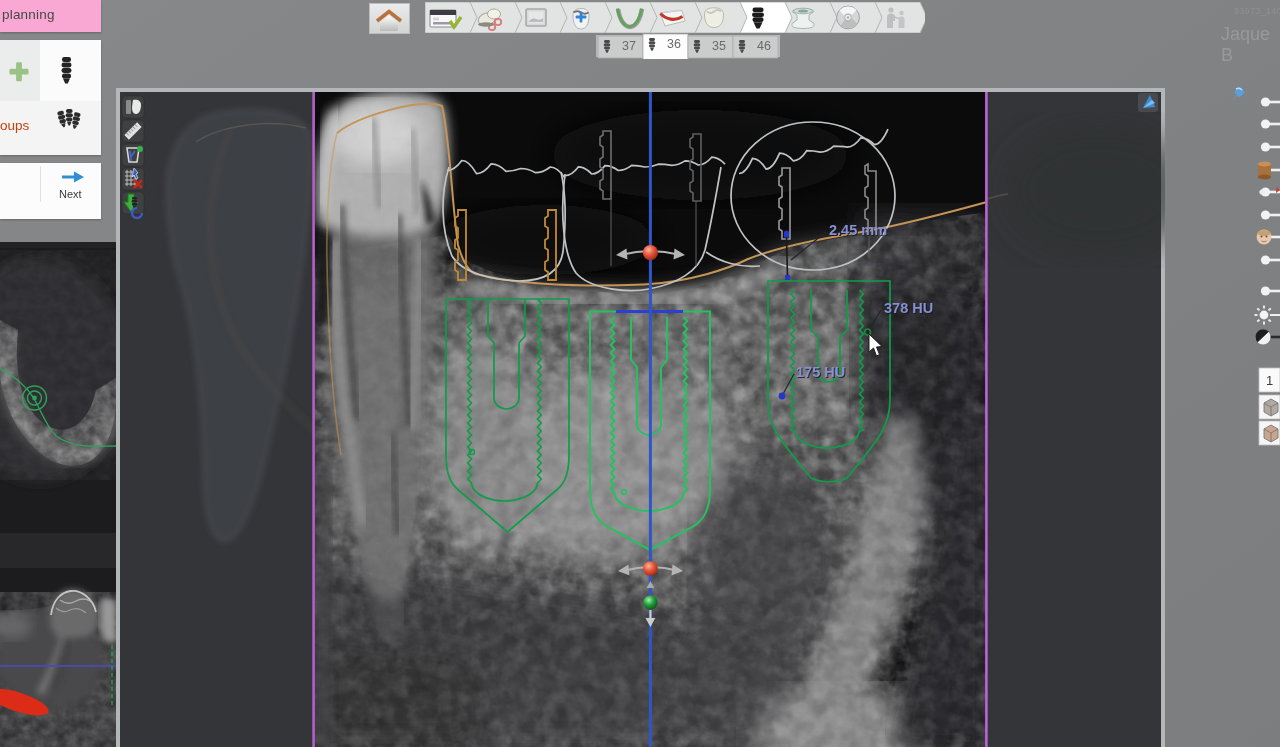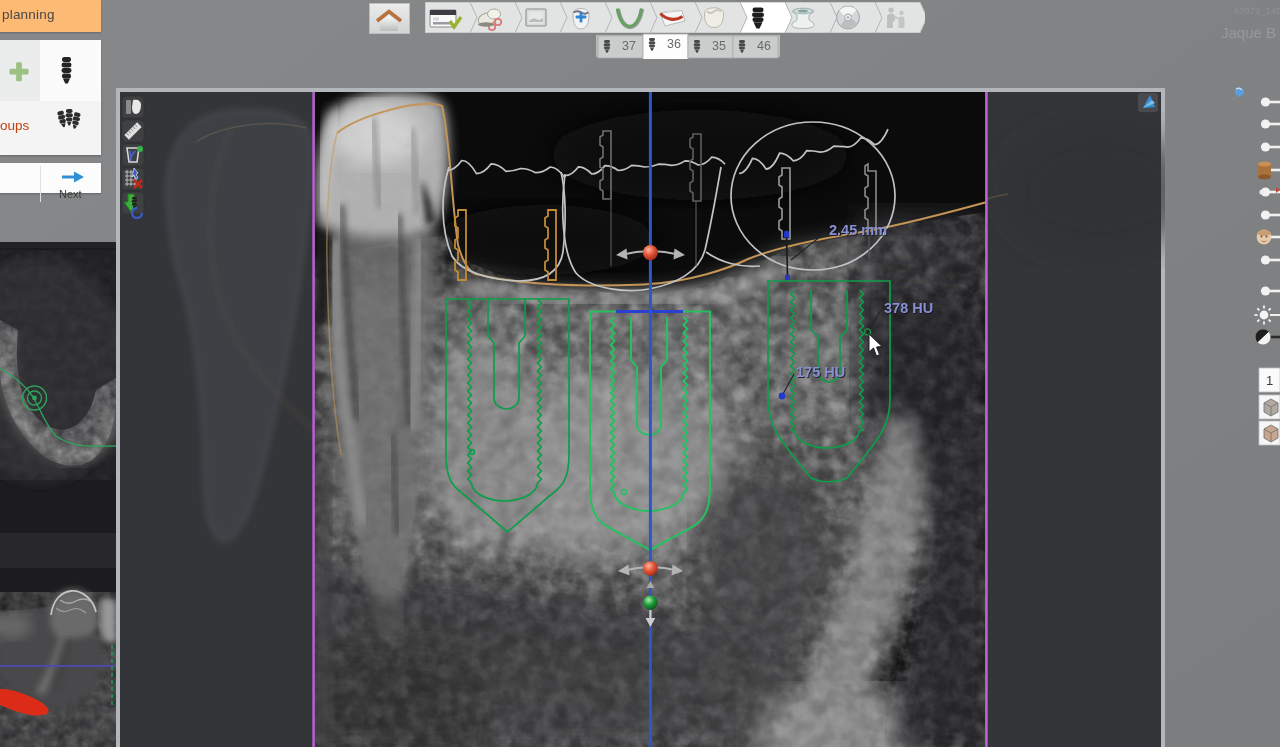--- a/index.html
+++ b/index.html
@@ -1,20 +1,20 @@
 <!DOCTYPE html>
 <html><head><meta charset="utf-8">
 <style>
 *{margin:0;padding:0;box-sizing:border-box}
 html,body{width:1280px;height:747px;overflow:hidden;background:linear-gradient(145deg,#868889 0%,#818385 45%,#7b7d7f 100%);font-family:"Liberation Sans",sans-serif}
 .abs{position:absolute}
 </style></head>
 <body>
 
-<div class="abs" style="left:0;top:0;width:101px;height:32px;background:#fdba74;box-shadow:0 1px 2px rgba(0,0,0,.25)">
+<div class="abs" style="left:0;top:0;width:101px;height:32px;background:#f9a8d4;box-shadow:0 1px 2px rgba(0,0,0,.25)">
   <div class="abs" style="left:2px;top:7px;font-size:13.5px;color:#474747;letter-spacing:.2px">planning</div>
 </div>
 <div class="abs" style="left:0;top:40px;width:101px;height:115px;background:#fbfbfb;box-shadow:0 1px 2px rgba(0,0,0,.25)">
   <div class="abs" style="left:0;top:0;width:40px;height:61px;background:#ebecec"></div>
   <div class="abs" style="left:0;top:61px;width:101px;height:54px;background:#f4f4f4"></div>
   <svg class="abs" style="left:0;top:0" width="101" height="115" viewBox="0 0 101 115">
     <g fill="#9cc184">
         <rect x="9.5" y="28.8" width="19" height="5.8" rx="1.3"></rect>
         <rect x="16.1" y="22.2" width="5.8" height="19" rx="1.3"></rect>
       </g>
@@ -41,21 +41,21 @@
       <g transform="translate(74.5,72) rotate(12)">
           <rect x="0" y="0" width="6.5" height="4" rx="1.8"></rect>
           <rect x="-.4" y="4.2" width="7.3" height="4" rx="2"></rect>
           <rect x="0" y="8.4" width="6.5" height="4" rx="1.8"></rect>
           <path d="M1,12.8 h4.5 l-1.5,3.6 h-1.5 Z"></path>
         </g>
     </g>
   </svg>
   <div class="abs" style="left:0;top:78px;font-size:13.5px;color:#c2410c">oups</div>
 </div>
-<div class="abs" style="left:0;top:163px;width:101px;height:30px;background:#fcfcfc;box-shadow:0 1px 2px rgba(0,0,0,.25)">
+<div class="abs" style="left:0;top:163px;width:101px;height:56px;background:#fcfcfc;box-shadow:0 1px 2px rgba(0,0,0,.25)">
   <div class="abs" style="left:40px;top:3px;width:1px;height:36px;background:#e0e0e0"></div>
   <svg class="abs" style="left:58px;top:6px" width="30" height="16" viewBox="0 0 30 16">
     <path d="M4,6.4 L16,6.4 L16,2.5 L26,8 L16,13.5 L16,9.6 L4,9.6 Z" fill="#2f8fd4"></path>
   </svg>
   <div class="abs" style="left:59px;top:25px;font-size:11px;color:#3a3a3a">Next</div>
 </div>
 
 <div class="abs" style="left:369px;top:3px;width:41px;height:31px;background:linear-gradient(#ebebeb,#d2d4d4);border:1px solid #bcbebe"></div>
 <svg class="abs" style="left:369px;top:3px" width="41" height="31" viewBox="0 0 41 31">
   <path d="M8,18 L20,8.5 L32,18" fill="none" stroke="#b8723e" stroke-width="3.6"></path>
@@ -182,21 +182,21 @@
 <g transform="translate(143,7)" fill="#4a4a4a">
       <rect x="0" y="0" width="6" height="3" rx="1.4"></rect>
       <rect x="-.3" y="3.2" width="6.6" height="3" rx="1.5"></rect>
       <rect x="0" y="6.4" width="6" height="3" rx="1.4"></rect>
       <path d="M1,9.7 h4 l-1.3,3 h-1.4 Z"></path>
     </g>
 <text x="161" y="17" font-size="12.5" fill="#6a6a6a" font-family="Liberation Sans">46</text>
 </svg>
 
 <div class="abs" style="left:1234px;top:6px;font-size:9px;color:#8f9193;letter-spacing:.3px">93973_140</div>
-<div class="abs" style="left:1221px;top:24px;font-size:15px;color:#97999b">Jaque B</div>
+<div class="abs" style="left:1221px;top:24px;font-size:18px;color:#97999b">Jaque B</div>
 
 <svg class="abs" style="left:116px;top:88px" width="1049" height="659" viewBox="116 88 1049 659">
 <defs>
 <filter id="b3">
         <feGaussianBlur stdDeviation="3"></feGaussianBlur>
       </filter>
 <filter id="b6">
         <feGaussianBlur stdDeviation="6"></feGaussianBlur>
       </filter>
 <filter id="b10">

